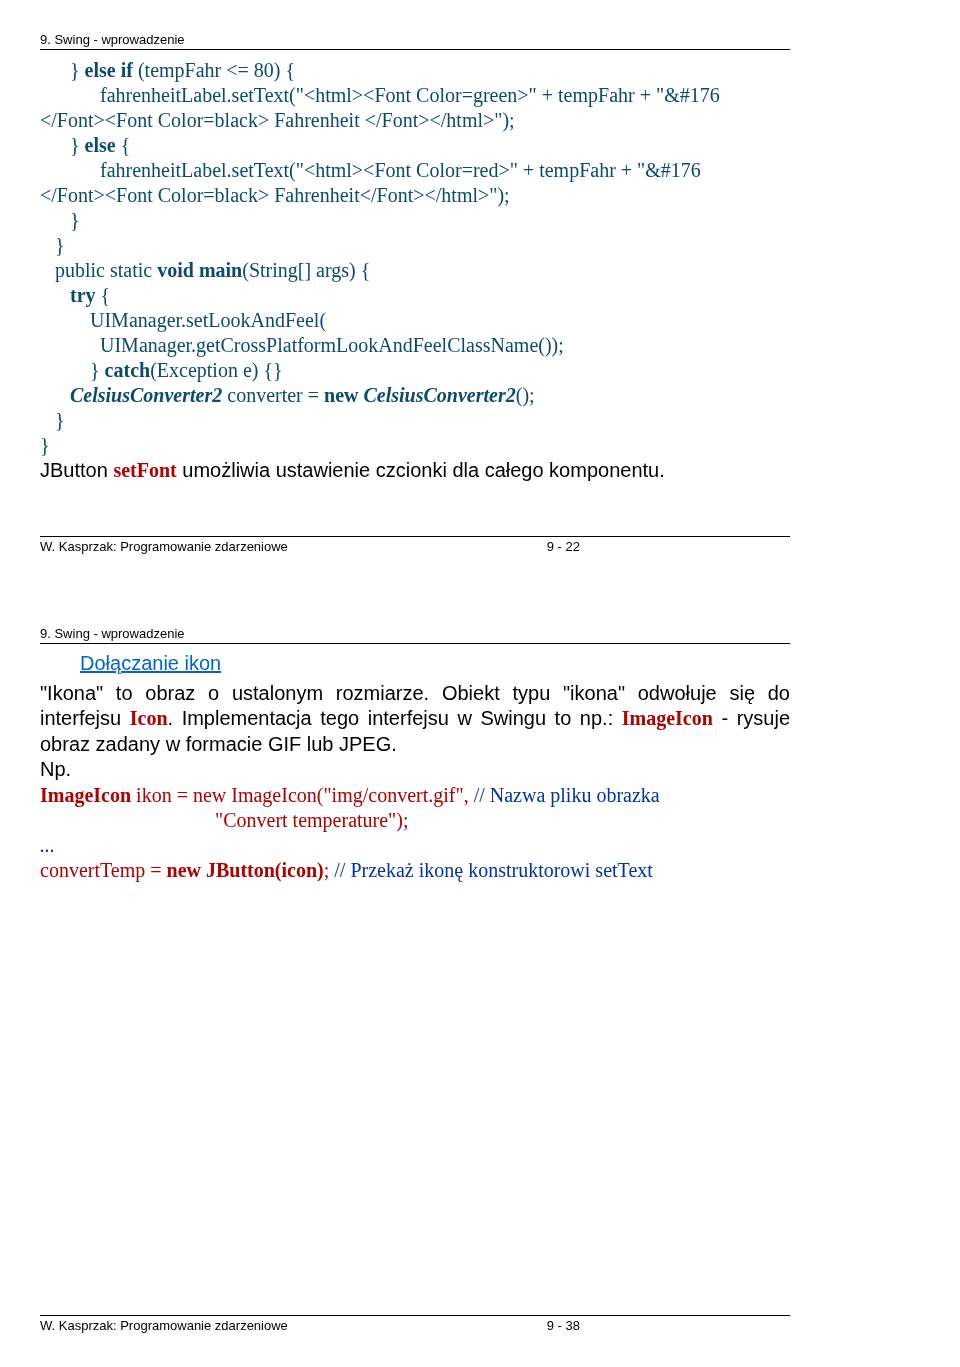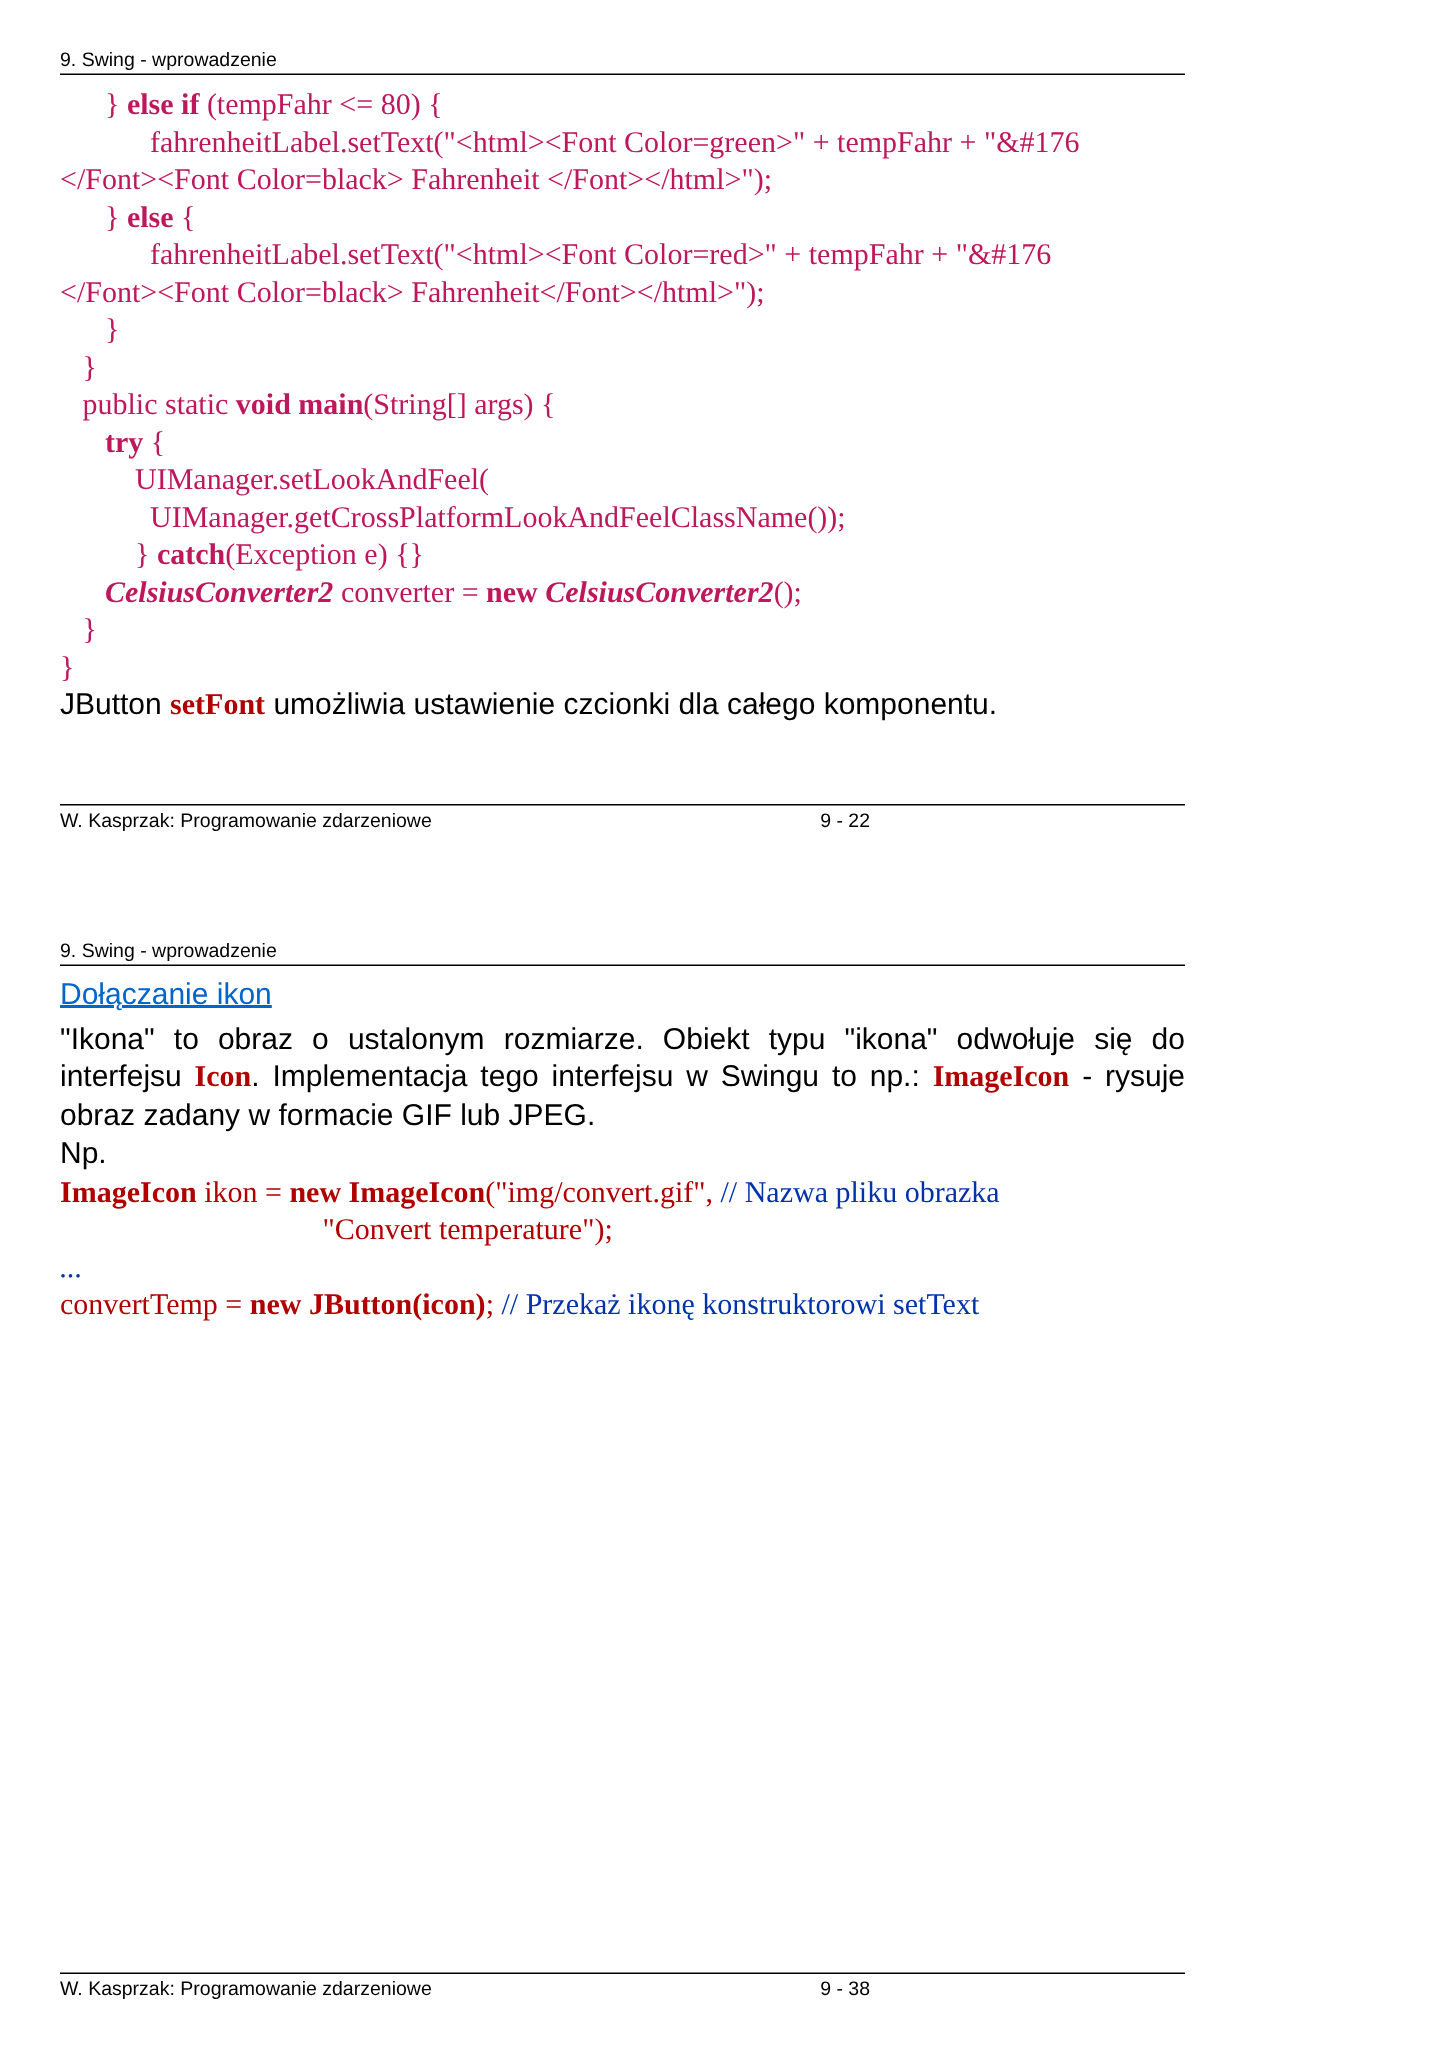--- a/index.html
+++ b/index.html
@@ -20,38 +20,39 @@
     display: flex;
     justify-content: space-between;
     font-family: Arial, Helvetica, sans-serif;
     font-size: 13px;
   }
   .code {
     font-family: "Times New Roman", Times, serif;
     font-size: 20px;
     line-height: 1.25;
     white-space: pre;
-    color: #be185d;
+    color: #0c4a6e;
   }
   .code .kw { font-weight: bold; }
   .code .it { font-style: italic; }
   .body-sans {
     font-family: Arial, Helvetica, sans-serif;
     font-size: 20px;
     line-height: 1.28;
   }
   .kw-red { color: #b00000; font-weight: bold; font-family: "Times New Roman", Times, serif; text-align: center; }
   .red { color: #b00000; }
   .blue { color: #0033aa; }
   .bluei { color: #0033aa; font-style: italic; }
   .section-link {
     color: #0066cc;
     text-decoration: underline;
     font-family: Arial, Helvetica, sans-serif;
     font-size: 20px;
+    margin-left: 40px;
   }
   .justify { text-align: justify; }
   .p2code {
     font-family: "Times New Roman", Times, serif;
     font-size: 20px;
     line-height: 1.25;
     white-space: pre-wrap;
   }
 </style>
 </head>
@@ -96,21 +97,21 @@
 
   <div style="margin-bottom:6px;">
     <span class="section-link">Dołączanie ikon</span>
   </div>
 
   <div class="body-sans justify">
     <span>"Ikona" to obraz o ustalonym rozmiarze. Obiekt typu "ikona" odwołuje się do interfejsu </span><span class="kw-red">Icon</span><span>. Implementacja tego interfejsu w Swingu to np.: </span><span class="kw-red">ImageIcon</span><span> - rysuje obraz zadany w formacie GIF lub JPEG.</span>
   </div>
   <div class="body-sans">Np.</div>
 
-  <div class="p2code"><span class="red" style="font-weight:bold;">ImageIcon</span><span class="red"> ikon = </span><span class="red" style="font-weight:bold;margin-top:44px;">new ImageIcon</span><span class="red">("img/convert.gif", </span><span class="blue">// Nazwa pliku obrazka</span>
+  <div class="p2code"><span class="red" style="font-weight:bold;">ImageIcon</span><span class="red"> ikon = </span><span class="red" style="font-weight:normal;margin-top:44px;">new ImageIcon</span><span class="red">("img/convert.gif", </span><span class="blue">// Nazwa pliku obrazka</span>
 <span class="red">                                   "Convert temperature");</span>
 <span class="bluei">...</span>
 <span class="red">convertTemp = </span><span class="red" style="font-weight:bold;">new JButton(icon)</span><span class="red">; </span><span class="blue">// Przekaż ikonę konstruktorowi setText</span></div>
 
   <div style="height:420px;"></div>
   <hr class="hr2">
   <div class="footer">
     <span>W. Kasprzak: Programowanie zdarzeniowe</span>
     <span style="position:relative; left:-210px;">9 - 38</span>
   </div>

